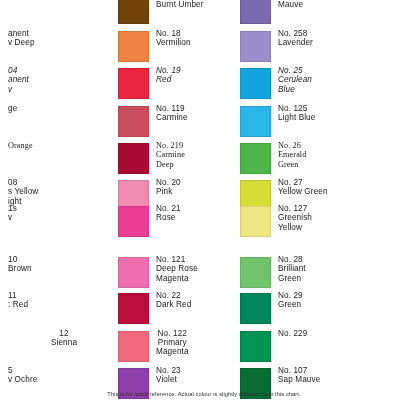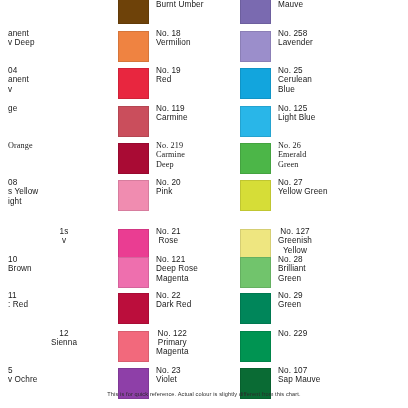--- a/index.html
+++ b/index.html
@@ -104,21 +104,21 @@
       </div>
       <div class="col col-mid">
         <div class="swatch" style="background: rgb(239, 131, 65);"></div>
         <div class="labels"><div>No. 18</div><div>Vermilion</div></div>
       </div>
       <div class="col col-right">
         <div class="swatch" style="background: rgb(155, 142, 203);"></div>
         <div class="labels"><div>No. 258</div><div>Lavender</div></div>
       </div>
     </div>
-    <div class="chart-row" style="top: 66px;">
+    <div class="chart-row" style="top: 66px; font-style: italic;">
       <div class="col col-left">
         <div class="labels"><div>04
 anent
 v</div></div>
       </div>
       <div class="col col-mid">
         <div class="swatch" style="background: rgb(232, 38, 63);"></div>
         <div class="labels"><div>No. 19</div><div>Red</div></div>
       </div>
       <div class="col col-right">
@@ -163,21 +163,21 @@
       </div>
       <div class="col col-mid">
         <div class="swatch" style="background: rgb(240, 140, 176);"></div>
         <div class="labels"><div>No. 20</div><div>Pink</div></div>
       </div>
       <div class="col col-right">
         <div class="swatch" style="background: rgb(214, 221, 55);"></div>
         <div class="labels"><div>No. 27</div><div>Yellow Green</div></div>
       </div>
     </div>
-    <div class="chart-row" style="top: 227px; text-align: center;">
+    <div class="chart-row" style="top: 204px;">
       <div class="col col-left">
         <div class="labels"><div>1s
 v</div></div>
       </div>
       <div class="col col-mid">
         <div class="swatch" style="background: rgb(234, 61, 146);"></div>
         <div class="labels"><div>No. 21</div><div>Rose</div></div>
       </div>
       <div class="col col-right">
         <div class="swatch" style="background: rgb(238, 230, 128);"></div>

